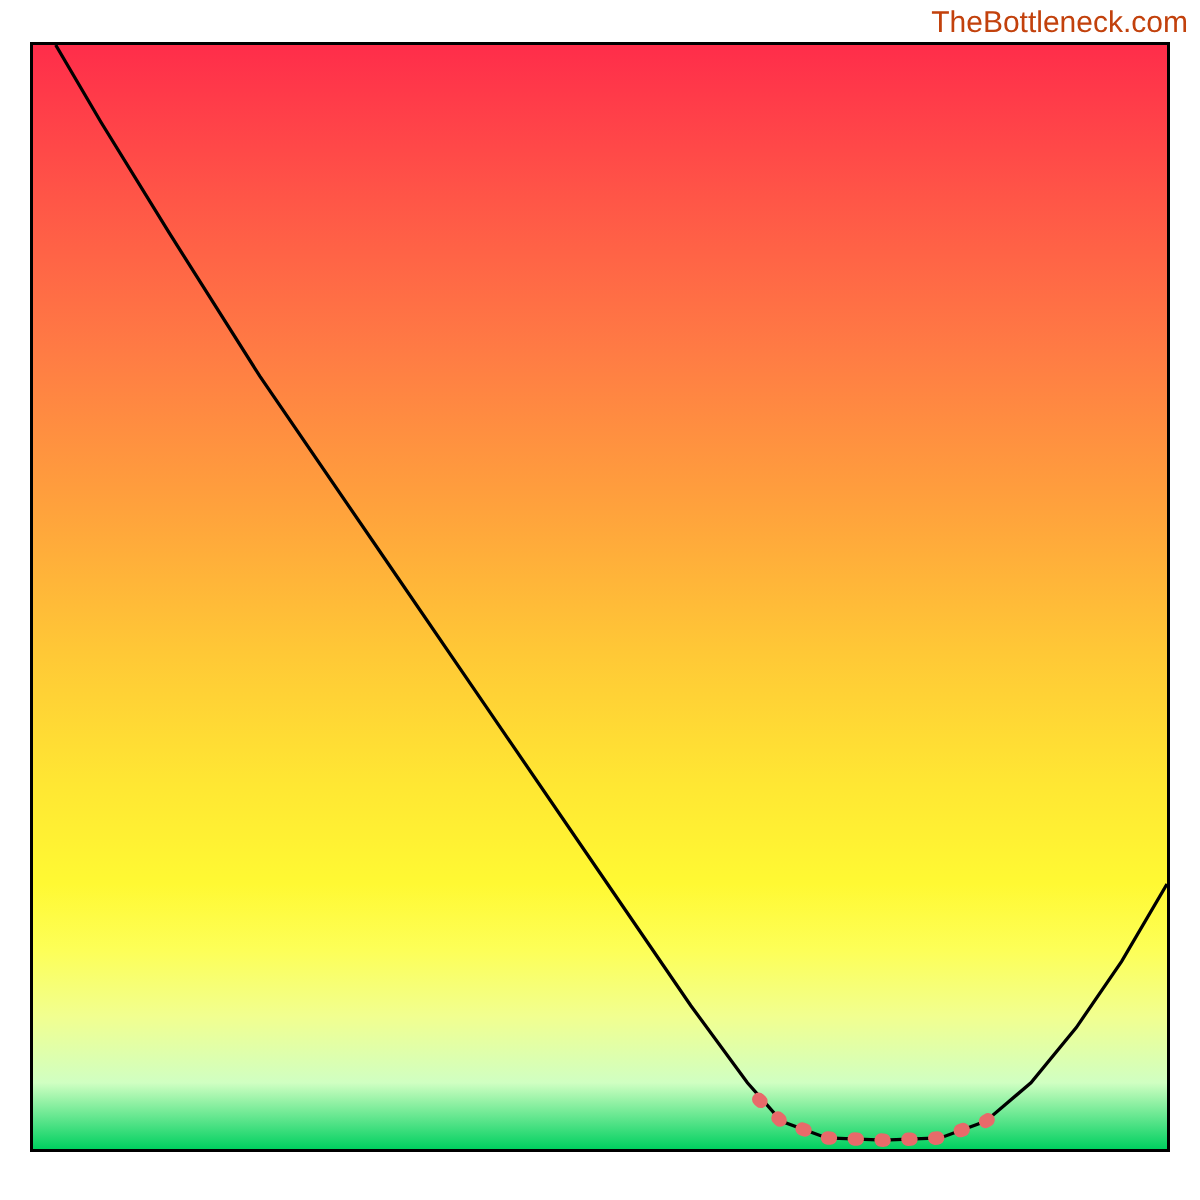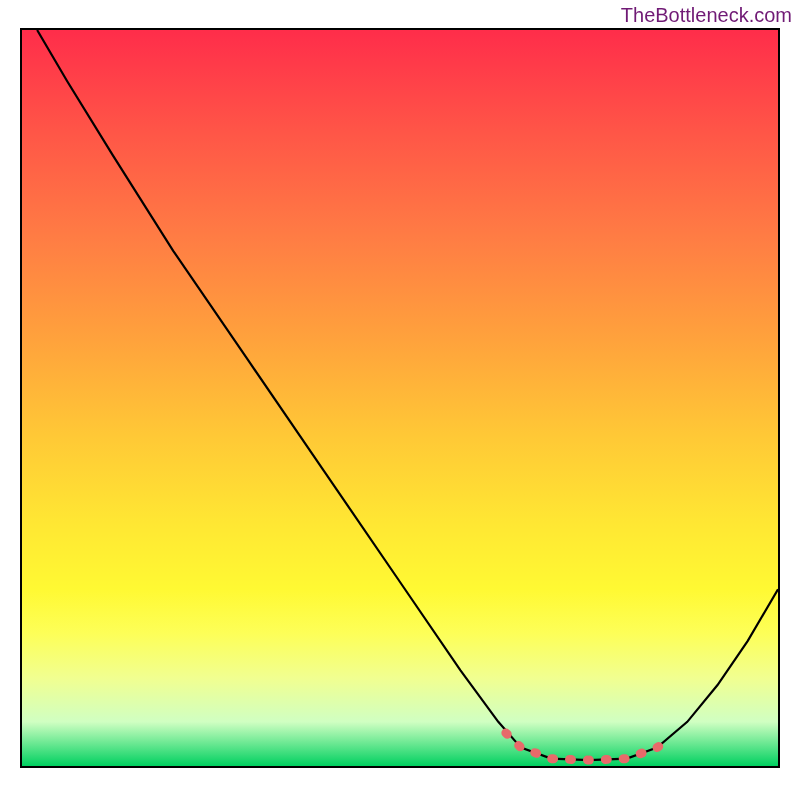--- a/index.html
+++ b/index.html
@@ -8,21 +8,21 @@
   height: 800px;
   font-family: Arial, sans-serif;
   position: relative;
   overflow: hidden;
   background: #fff;
 }
 .watermark {
   position: absolute;
   top: 4px;
   right: 8px;
-  color: #701a75;
+  color: #c2410c;
   font-size: 20px;
   font-weight: 500;
   z-index: 10;
 }
 .plot-area {
   position: absolute;
   left: 20px;
   top: 28px;
   width: 760px;
   height: 740px;

